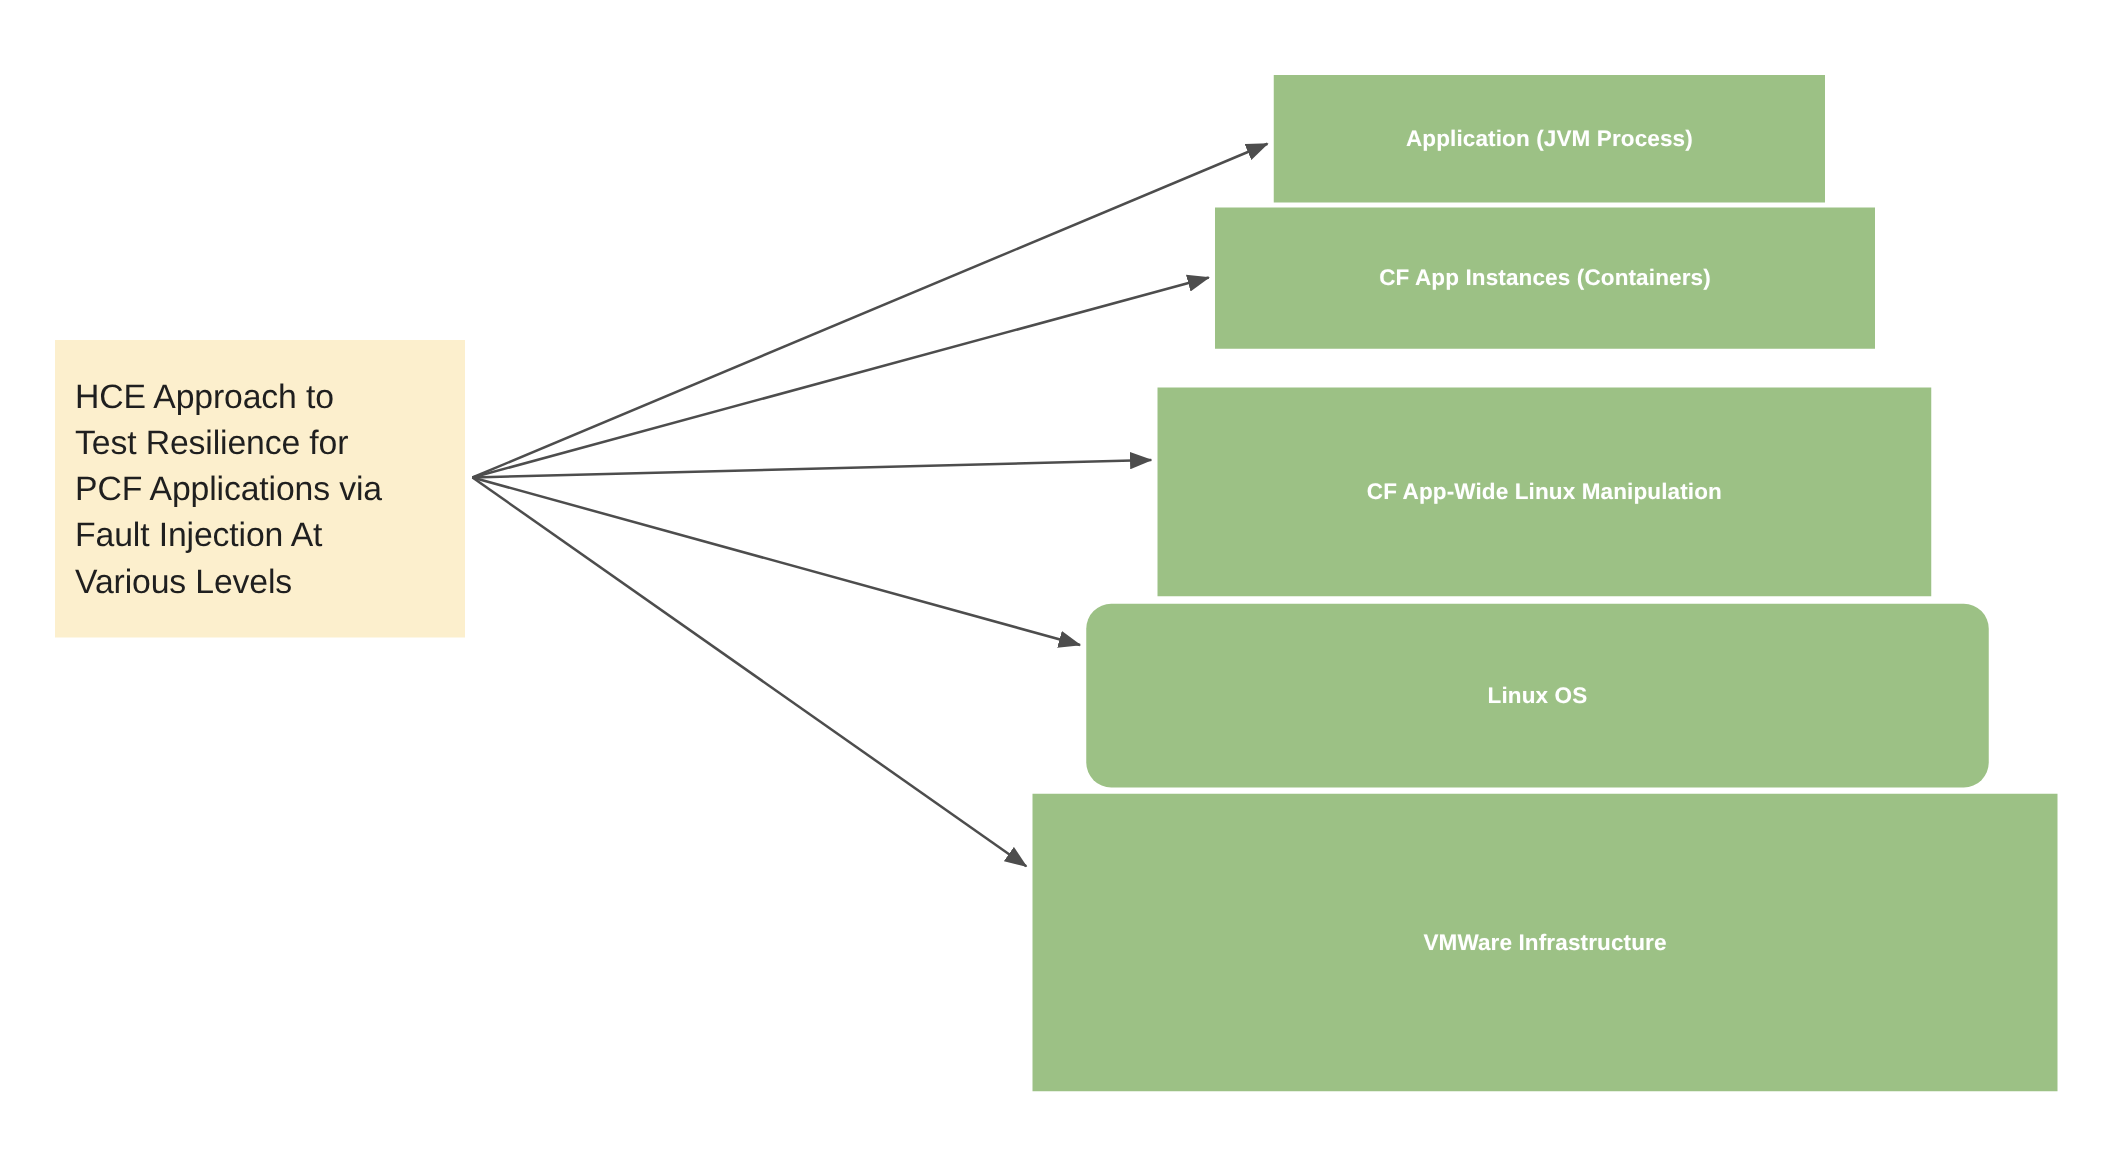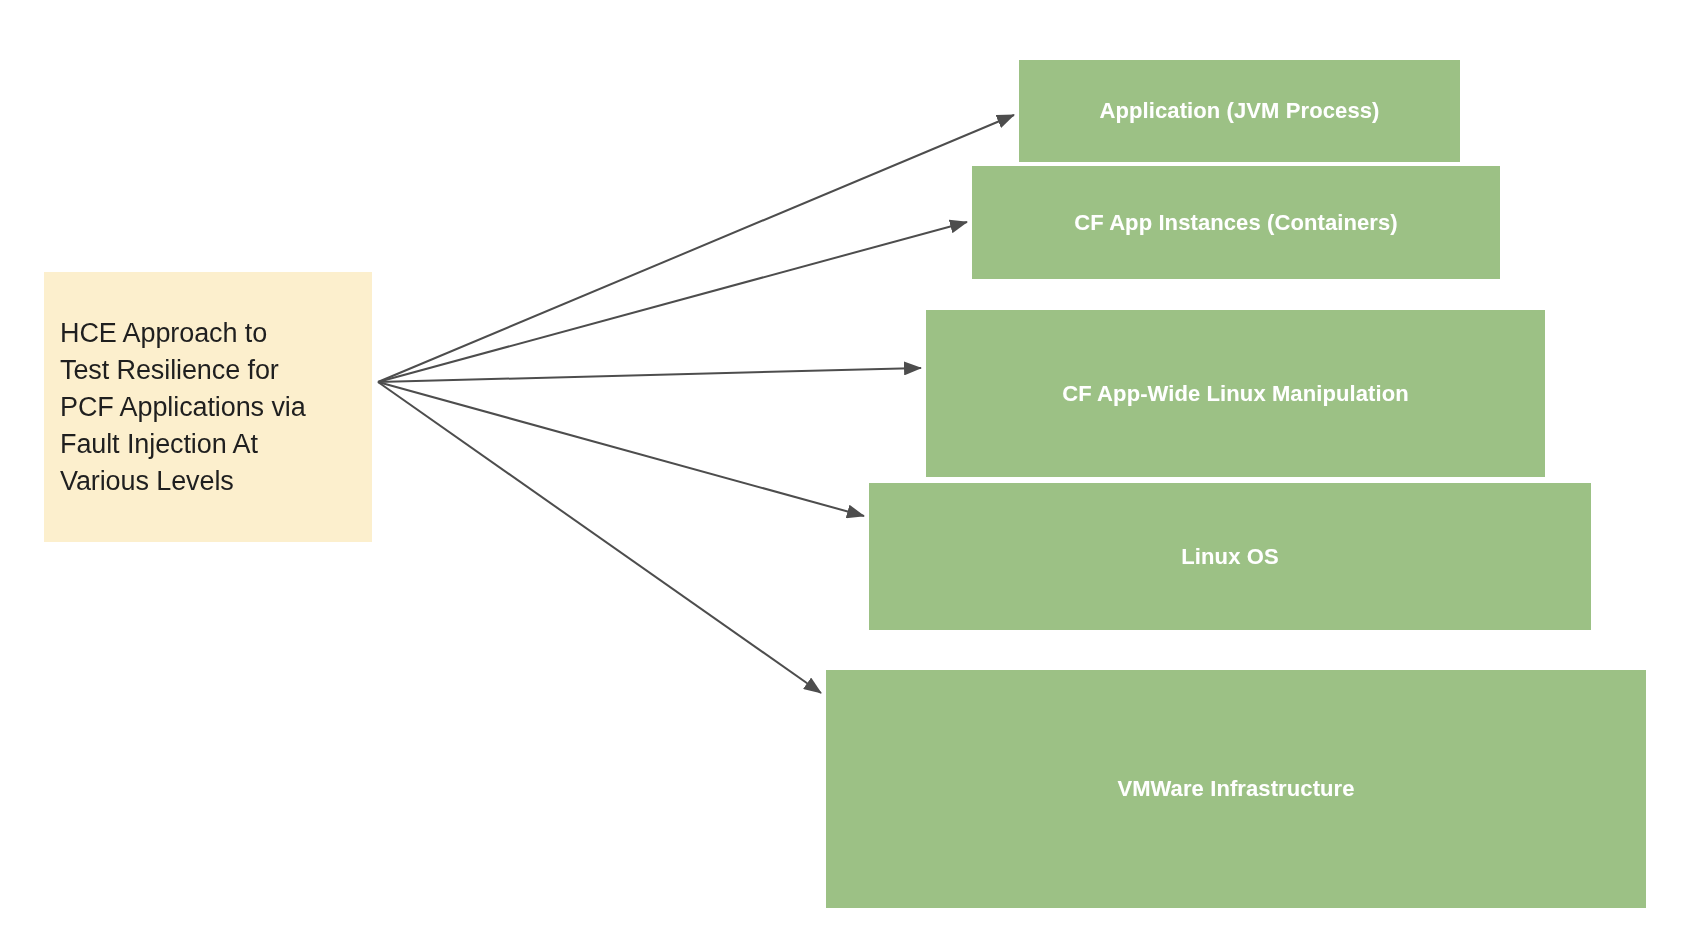--- a/index.html
+++ b/index.html
@@ -13,21 +13,21 @@
     height: 926px;
     background: #ffffff;
     overflow: hidden;
     font-family: "Liberation Sans", sans-serif;
   }
   .source-box {
     position: absolute;
     left: 44px;
     top: 272px;
     width: 328px;
-    height: 270px;
+    height: 238px;
     background: #fcefcd;
     box-sizing: border-box;
     display: flex;
     align-items: center;
     justify-content: flex-start;
   }
   .source-text {
     font-size: 27px;
     line-height: 37px;
     color: #1f1f1f;
@@ -41,21 +41,21 @@
     position: absolute;
     background: #9cc185;
     box-sizing: border-box;
     display: flex;
     align-items: center;
     justify-content: center;
   }
   .layer-label {
     color: #ffffff;
     font-weight: bold;
-    font-size: 22px;
+    font-size: 18px;
     letter-spacing: 0.1px;
     text-align: center;
     text-shadow: 0 0 1px rgba(255,255,255,0.25);
   }
   svg.arrows {
     position: absolute;
     left: 0;
     top: 0;
     width: 1695px;
     height: 926px;
@@ -93,21 +93,21 @@
   </div>
 
   <div class="layer-box" style="left:972px; top:166px; width:528px; height:113px;">
     <div class="layer-label">CF App Instances (Containers)</div>
   </div>
 
   <div class="layer-box" style="left:926px; top:310px; width:619px; height:167px;">
     <div class="layer-label">CF App-Wide Linux Manipulation</div>
   </div>
 
-  <div class="layer-box" style="left:869px; top:483px; width:722px; height:147px;">
+  <div class="layer-box" style="left:869px; top:483px; width:722px; height:147px;border-radius:20px;">
     <div class="layer-label">Linux OS</div>
   </div>
 
-  <div class="layer-box" style="left:826px; top:670px; width:820px; height:238px;">
+  <div class="layer-box" style="left:826px; top:635px; width:820px; height:238px;">
     <div class="layer-label">VMWare Infrastructure</div>
   </div>
 
 </div>
 
 </body></html>

